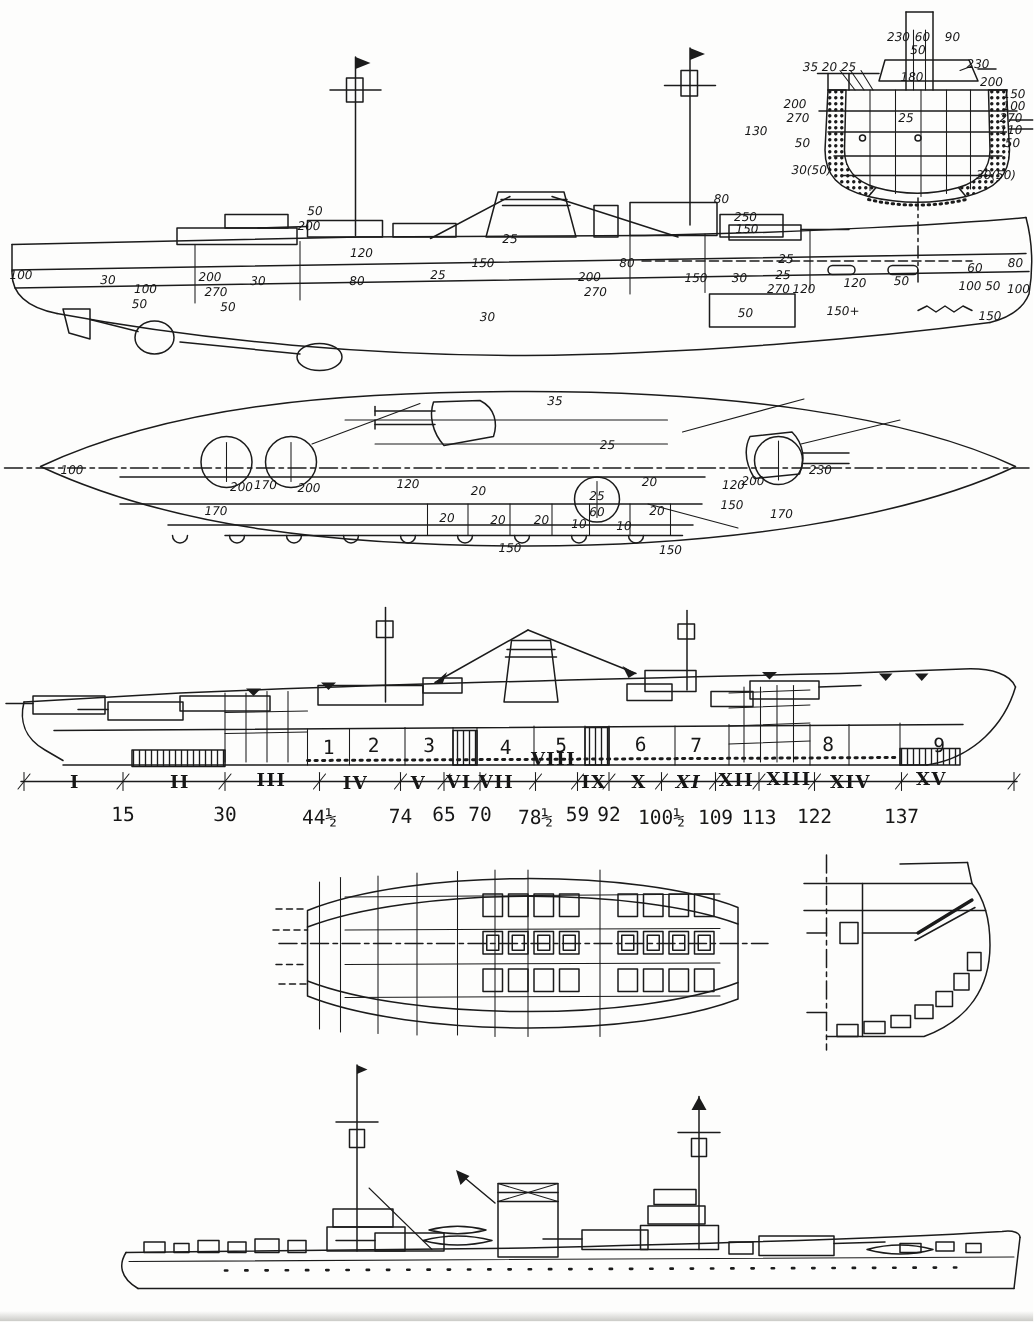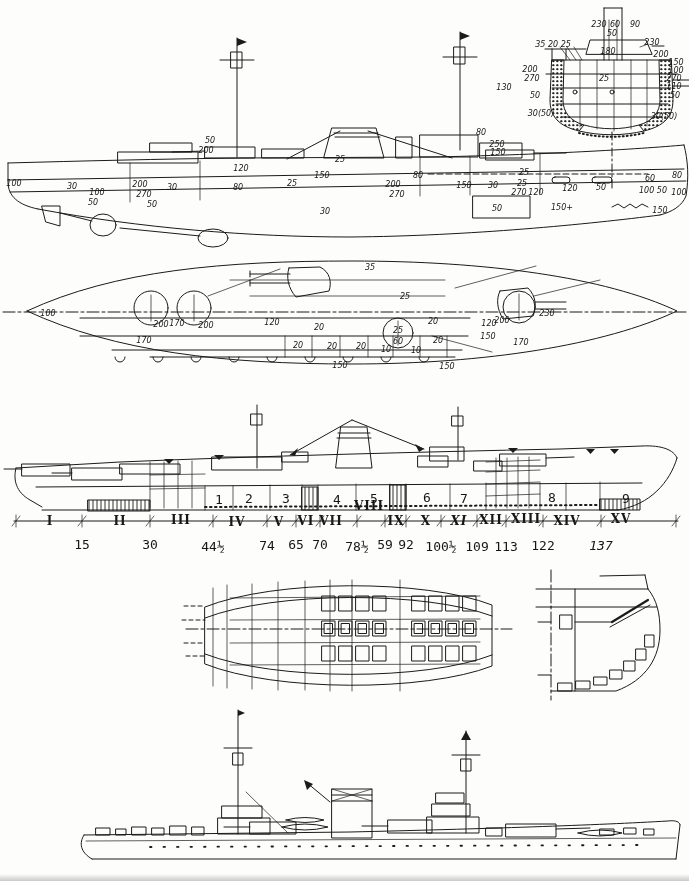--- a/index.html
+++ b/index.html
@@ -522,17 +522,17 @@
       <span class="lbl frame-num" style="left: 267px; top: 545px;">74</span>
       <span class="lbl frame-num" style="left: 296px; top: 544px;">65</span>
       <span class="lbl frame-num" style="left: 320px; top: 544px;">70</span>
       <span class="lbl frame-num" style="left: 357px; top: 546px;">78½</span>
       <span class="lbl frame-num" style="left: 385px; top: 544px;">59</span>
       <span class="lbl frame-num" style="left: 406px; top: 544px;">92</span>
       <span class="lbl frame-num" style="left: 441px; top: 546px;">100½</span>
       <span class="lbl frame-num" style="left: 477px; top: 546px;">109</span>
       <span class="lbl frame-num" style="left: 506px; top: 546px;">113</span>
       <span class="lbl frame-num" style="left: 543px; top: 545px;">122</span>
-      <span class="lbl frame-num" style="left: 601px; top: 545px; font-style: italic;">137</span>
+      <span class="lbl frame-num" style="left: 601px; top: 545px;">137</span>
     </div>
 
 <div id="scan-edge"></div>
 </div>
 
 </body></html>

